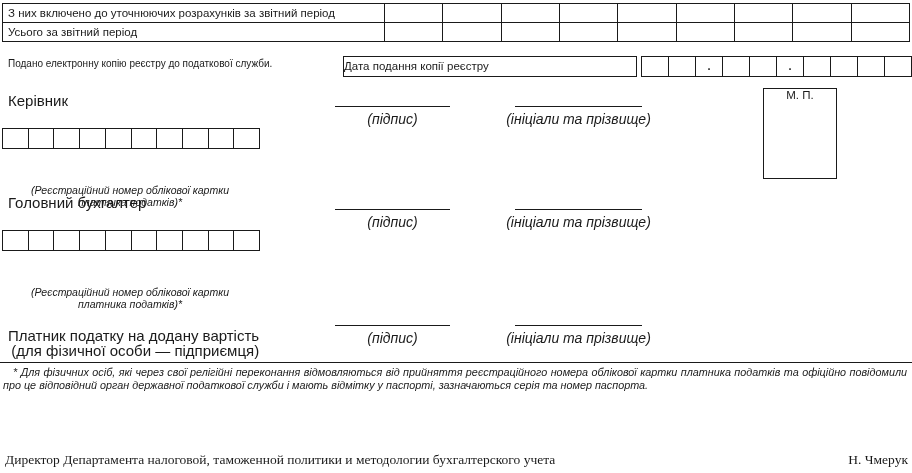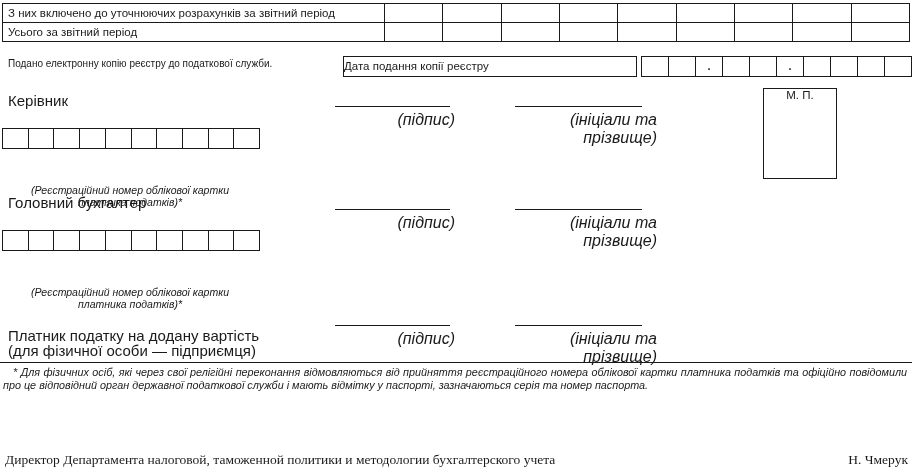--- a/index.html
+++ b/index.html
@@ -21,21 +21,21 @@
   .datebox{left:343px;top:56px;width:292px;height:19px;border:1px solid #1a1a1a;
            font-size:11.5px;line-height:19px;}
   .datecells{left:641px;top:56px;width:269px;height:19px;border:1px solid #1a1a1a;display:flex;}
   .datecell{flex:1;border-left:1px solid #1a1a1a;text-align:center;
             font-size:11px;font-weight:bold;line-height:19px;}
   .datecell:first-child{border-left:none;}
 
   
   .sectitle{left:8px;font-size:15px;line-height:14.5px;}
   .sigline{height:0;border-top:1px solid #1a1a1a;}
-  .sigcap{font-size:16px;font-style:italic;text-align:right;}
+  .sigcap{font-size:14px;font-style:italic;text-align:center;}
   .idcells{left:2px;width:256px;height:19px;border:1px solid #1a1a1a;display:flex;}
   .idcell{flex:1;border-left:1px solid #1a1a1a;}
   .idcell:first-child{border-left:none;}
   .idcaption{left:2px;width:256px;font-size:10.5px;font-style:italic;
              text-align:center;line-height:12px;}
 
   
   .sealbox{left:763px;top:88px;width:72px;height:89px;border:1.5px solid #1a1a1a;
            display:flex;justify-content:center;font-size:11.5px;}
 
@@ -136,21 +136,21 @@
       <div class="idcell"></div>
       <div class="idcell"></div>
       <div class="idcell"></div>
       <div class="idcell"></div>
       <div class="idcell"></div>
       <div class="idcell"></div>
     </div>
   <div class="abs idcaption preline" style="top:253px;">(Реєстраційний номер облікової картки
 платника податків)*</div>
 
-  <div class="abs sectitle preline" style="top:296px;">Платник податку на додану вартість
+  <div class="abs sectitle preline" style="top:296px;text-align:right;">Платник податку на додану вартість
 (для фізичної особи — підприємця)</div>
   <div class="abs sigline" style="left:335px;top:325px;width:115px;"></div>
   <div class="abs sigcap" style="left:330px;top:330px;width:125px;">(підпис)</div>
   <div class="abs sigline" style="left:515px;top:325px;width:127px;"></div>
   <div class="abs sigcap" style="left:500px;top:330px;width:157px;">(ініціали та прізвище)</div>
 
   <div class="abs footrule"></div>
   <div class="abs footer">
     <span>Директор Департамента налоговой, таможенной политики и методологии бухгалтерского учета</span>
     <span>Н. Чмерук</span>

